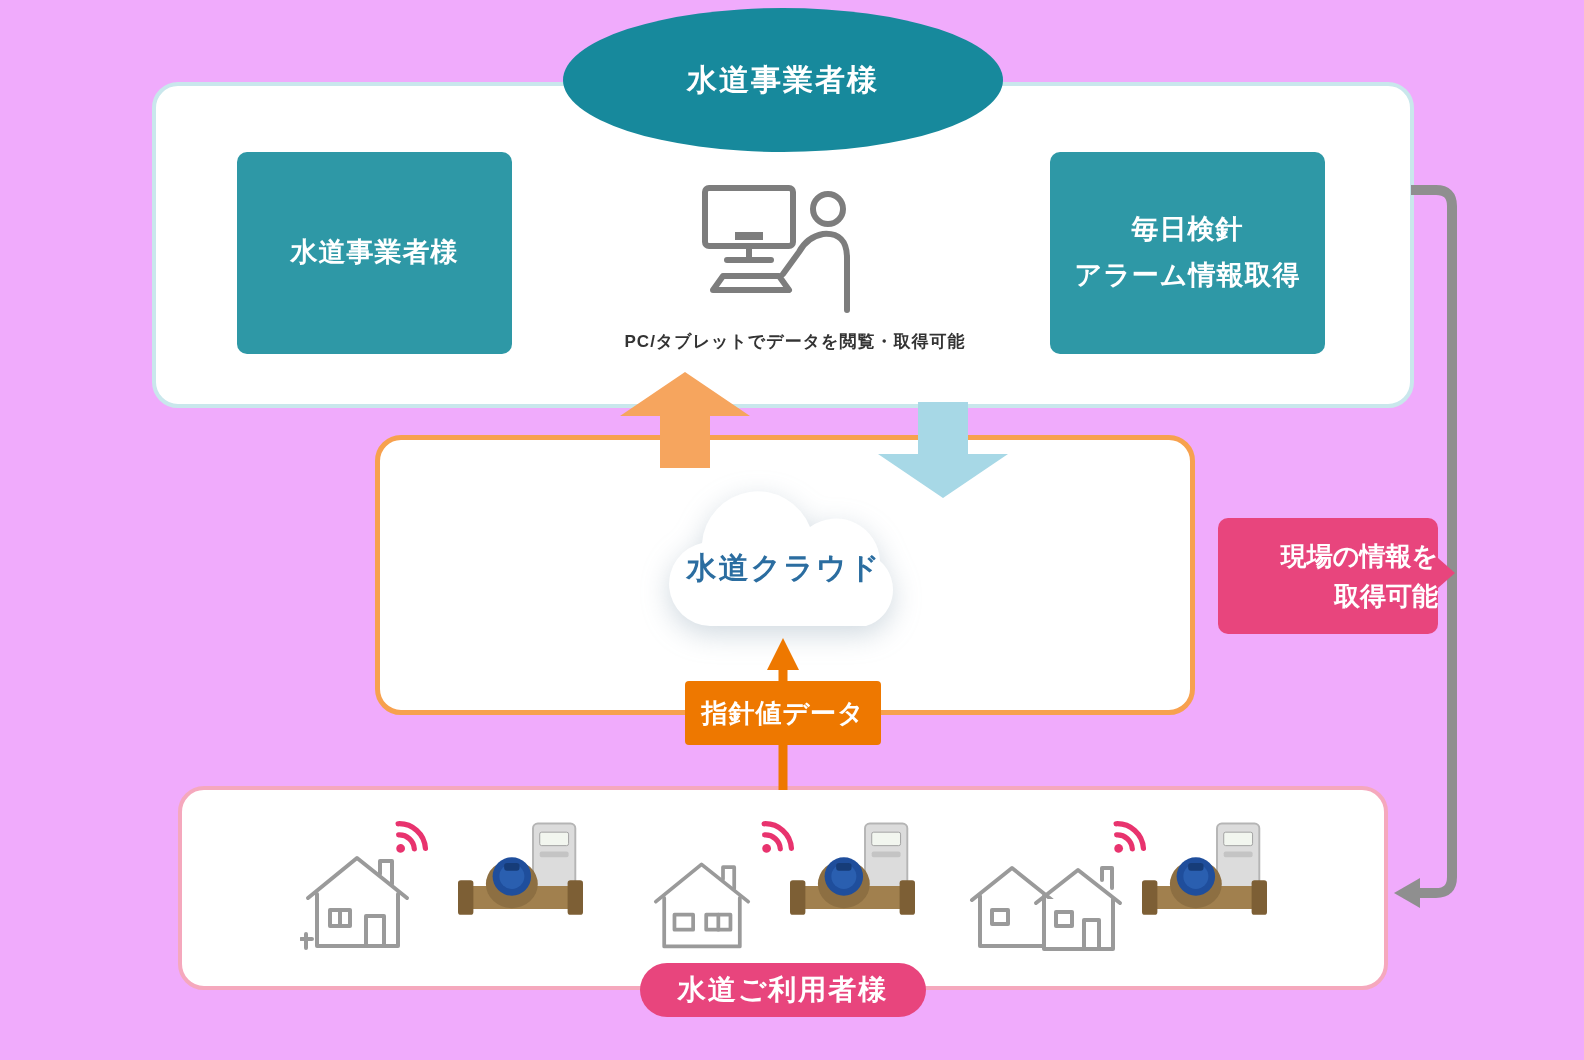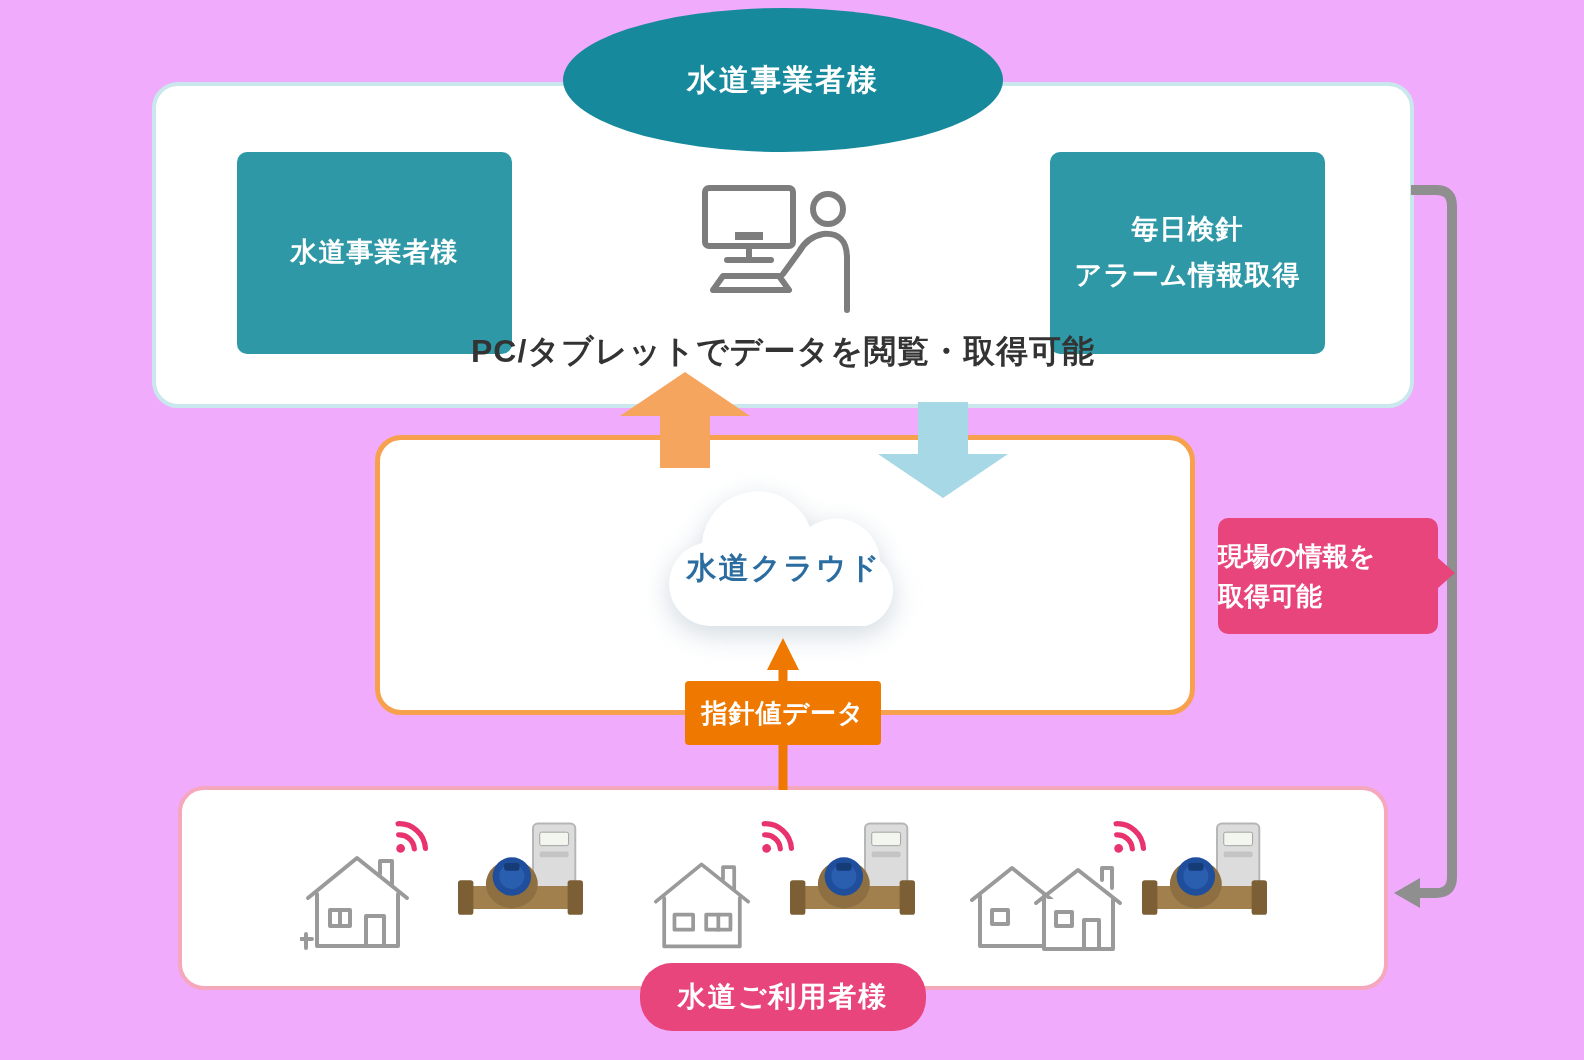--- a/index.html
+++ b/index.html
@@ -35,55 +35,55 @@
   
   .teal-box {
     width:275px; height:202px; background:#2e98a6; border-radius:10px;
     color:#fff; display:flex; flex-direction:column; align-items:center; justify-content:center;
     font-size:27px; font-weight:700; line-height:1.7; z-index:3; letter-spacing:1px;
   }
   .file-output-box { left:237px; top:152px; }
   .daily-reading-box { left:1050px; top:152px; }
 
   .pc-caption {
-    left:383px; top:330px; width:800px; text-align:center;
-    font-size:32px; font-weight:700; color:#333; z-index:3; letter-spacing:1px;
+    left:395px; top:330px; width:800px; text-align:center;
+    font-size:17px; font-weight:700; color:#333; z-index:3; letter-spacing:1px;
   }
 
   
   .cloud-icon { left:636px; top:458px; width:296px; height:200px; z-index:2;
     filter:drop-shadow(0 8px 14px rgba(120,145,165,0.35)); }
   .cloud-label {
     left:636px; top:548px; width:296px; text-align:center;
     color:#2b6da0; font-size:30px; font-weight:700; z-index:3; letter-spacing:2px;font-family:Liberation Mono, monospace;
   }
 
   
   .side-note {
     left:1218px; top:518px; width:220px; height:116px; background:#e8457d;
     border-radius:10px; color:#fff; display:flex; flex-direction:column;
-    align-items:flex-start; justify-content:center; font-size:26px; font-weight:700;
+    align-items:flex-end; justify-content:center; font-size:26px; font-weight:700;
     line-height:1.55; z-index:6;
   }
   .side-note-pointer {
     position:absolute; left:100%; top:40px; width:0; height:0;
     border-top:15px solid transparent; border-bottom:15px solid transparent;
     border-left:17px solid #e8457d;
   }
 
   
   .meter-data-label {
     left:685px; top:681px; width:196px; height:64px; background:#ee7800;
     border-radius:4px; color:#fff; display:flex; align-items:center; justify-content:center;
     font-size:26px; font-weight:700; z-index:5; letter-spacing:1px;
   }
 
   
   .users-pill {
-    left:640px; top:963px; width:286px; height:68px; background:#e8457d;
+    left:640px; top:963px; width:286px; height:54px; background:#e8457d;
     border-radius:32px; color:#fff; display:flex; align-items:center; justify-content:center;
     font-size:28px; font-weight:700; z-index:6; letter-spacing:2px;
   }
 
   .arrow-svg { z-index:4; }
   .overlay-svg { left:0; top:0; width:1584px; height:1060px; z-index:2; pointer-events:none; }
 
   .icon-svg { z-index:3; }
 </style>
 </head>

